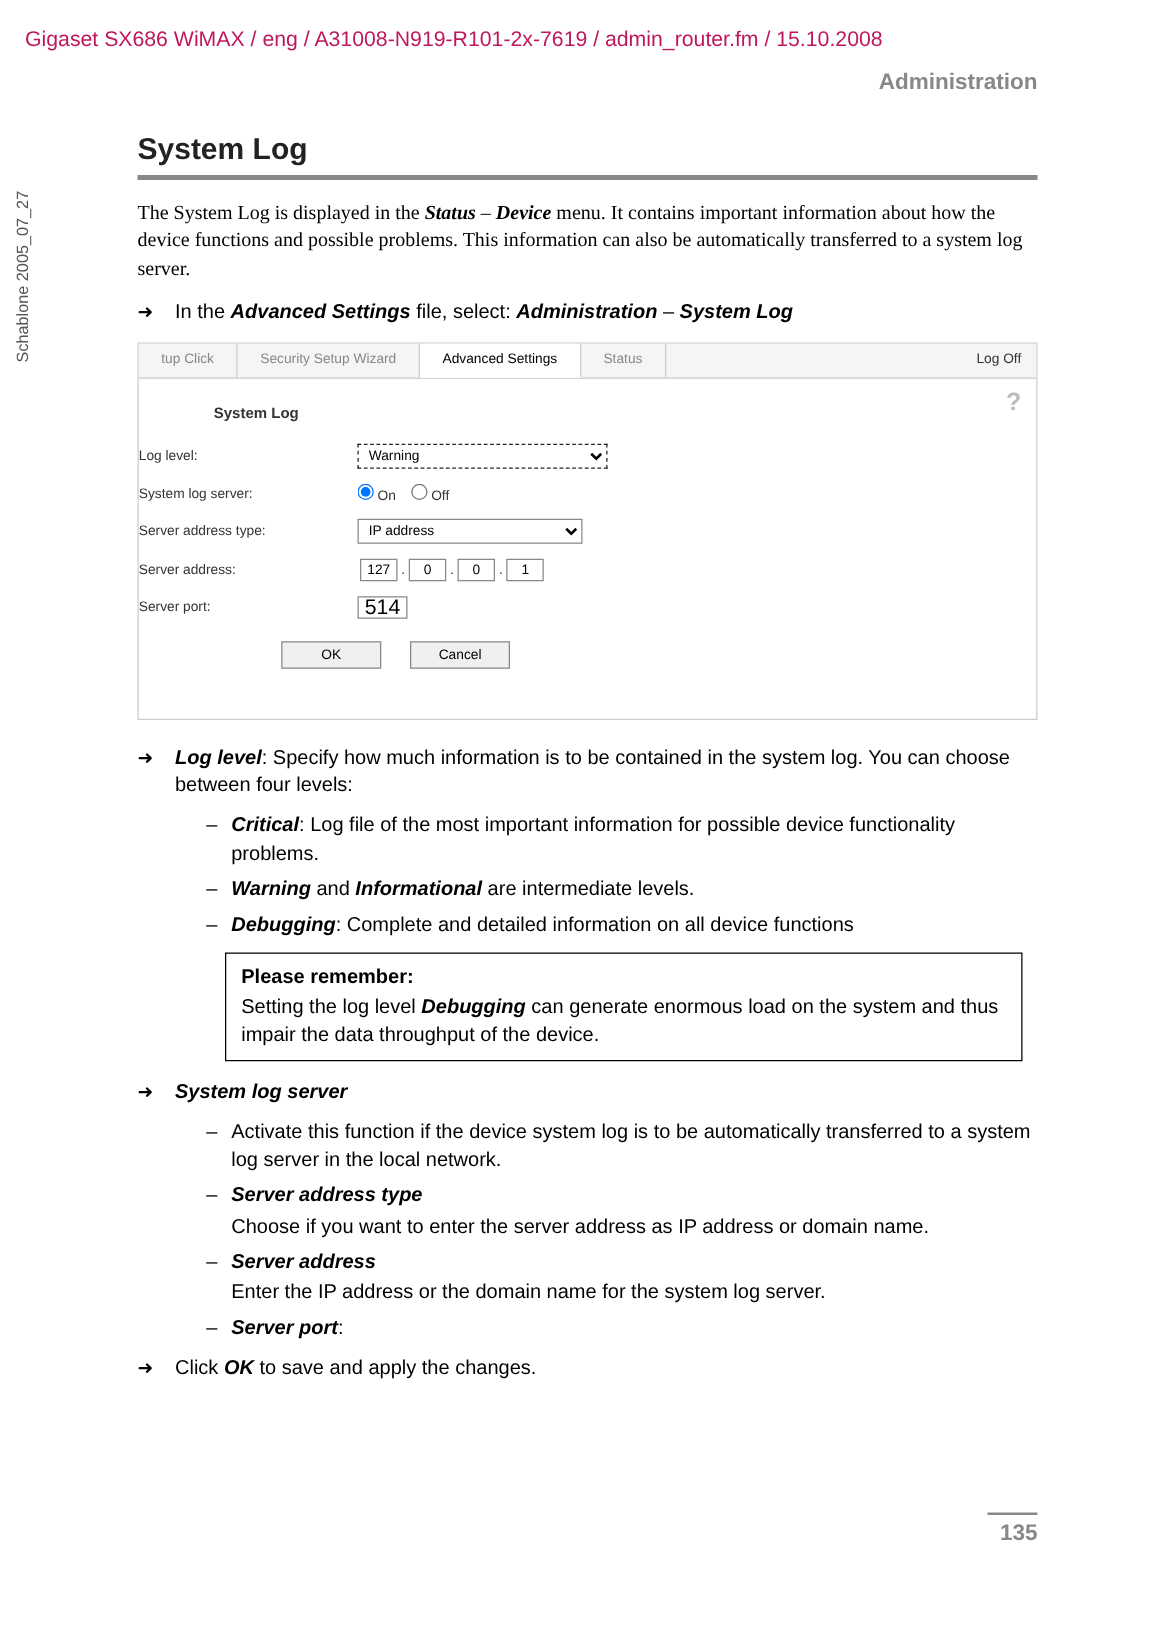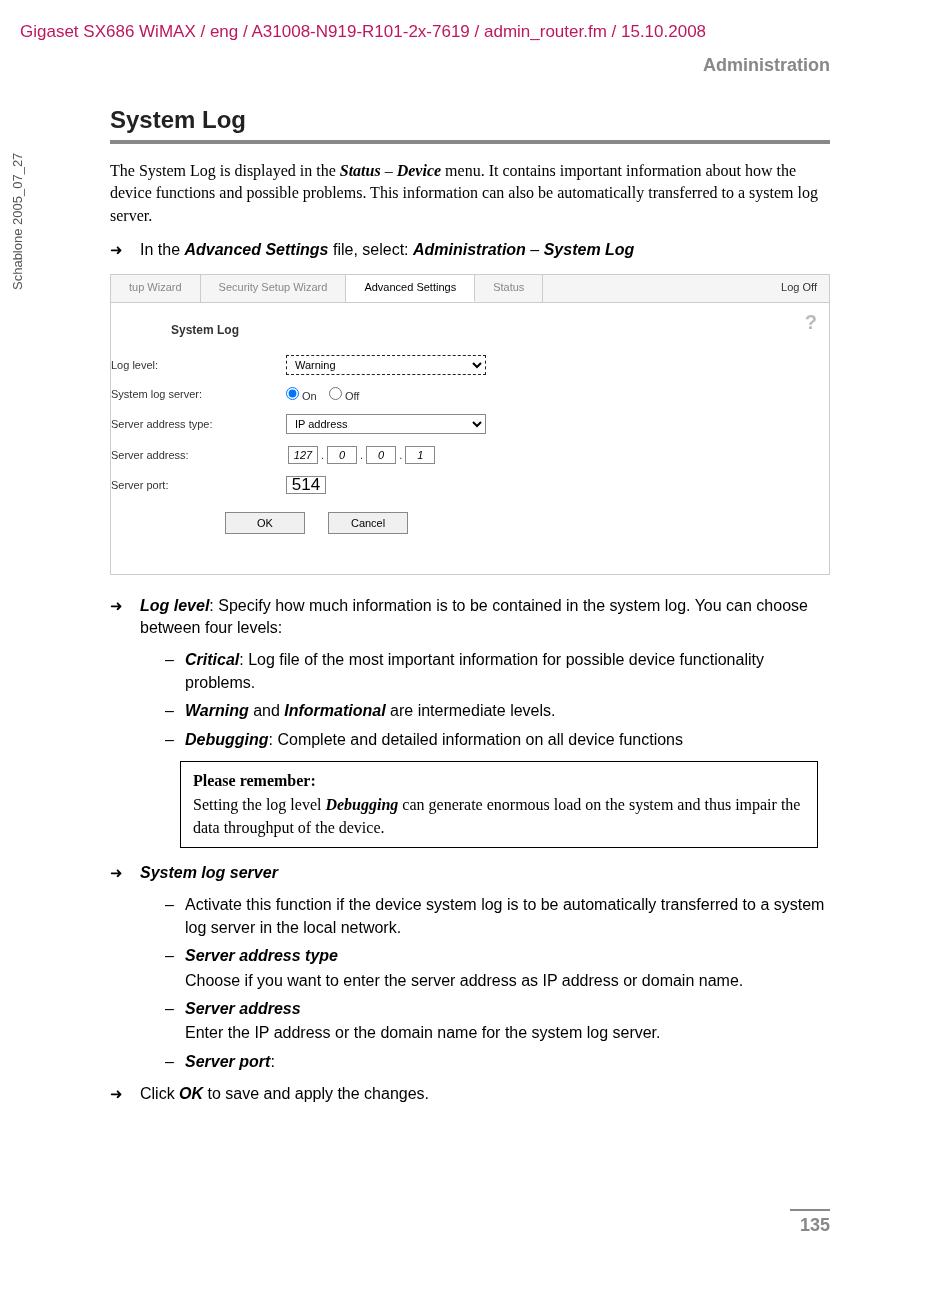--- a/index.html
+++ b/index.html
@@ -141,36 +141,35 @@
   .ui-field { }
   .ui-select {
     width: 200px;
     height: 20px;
     border: 1px dashed #222;
     font-size: 11px;
     padding: 1px 4px;
     background: #fff;
   }
   .ui-select2 {
-    width: 200px;
+    width: 180px;
     height: 20px;
     border: 1px solid #888;
     font-size: 11px;
     padding: 1px 4px;
     background: #fff;
   }
   .ui-radio { margin-right: 3px; }
   .ui-input-oct {
     width: 30px;
     height: 18px;
     border: 1px solid #888;
     text-align: center;
     font-size: 11px;
     margin: 0 2px;
-    font-style: italic;
   }
   .ui-input-port {
     width: 40px;
     height: 18px;
     border: 1px solid #888;
     text-align: center;
     font-size: 17px;
   }
   .ui-buttons {
     margin-left: 114px;
@@ -208,21 +207,20 @@
   .sub-item-desc {
     display: block;
     margin-top: 2px;
   }
   .note-box {
     border: 1px solid #000;
     padding: 8px 12px;
     margin: 10px 12px 14px 70px;
     font-size: 16px;
     line-height: 1.4;
-    font-family: Liberation Serif, serif;
   }
   .note-title {
     font-weight: bold;
     margin-bottom: 2px;
   }
   .page-num {
     position: absolute;
     right: 0;
     bottom: -50px;
     color: #888;
@@ -249,21 +247,21 @@
   <p class="body-text">
     <span>The System Log is displayed in the </span><span class="bolditalic">Status</span><span> – </span><span class="bolditalic">Device</span><span> menu. It contains important information about how the device functions and possible problems. This information can also be automatically transferred to a system log server.</span>
   </p>
 
   <p class="arrow-line">
     <span> In the </span><span class="bolditalic">Advanced Settings</span><span> file, select: </span><span class="bolditalic">Administration</span><span> – </span><span class="bolditalic">System Log</span>
   </p>
 
   <div class="ui-box">
     <div class="ui-tabs">
-      <div class="ui-tab">tup Wizard</div>
+      <div class="ui-tab">tup Click</div>
       <div class="ui-tab">Security Setup Wizard</div>
       <div class="ui-tab active">Advanced Settings</div>
       <div class="ui-tab">Status</div>
     </div>
     <div class="ui-logoff">Log Off</div>
     <div class="ui-help">?</div>
     <div class="ui-body">
       <div class="ui-title">System Log</div>
 
       <div class="ui-row">

